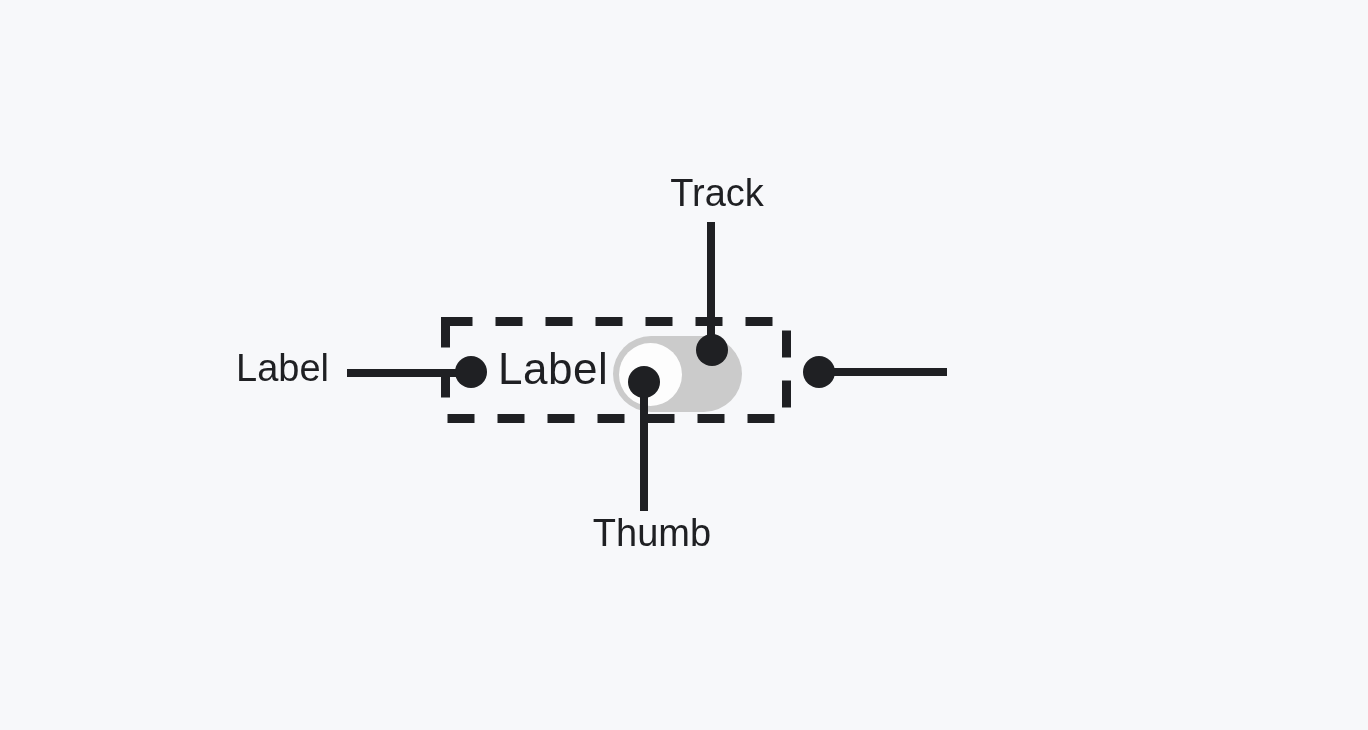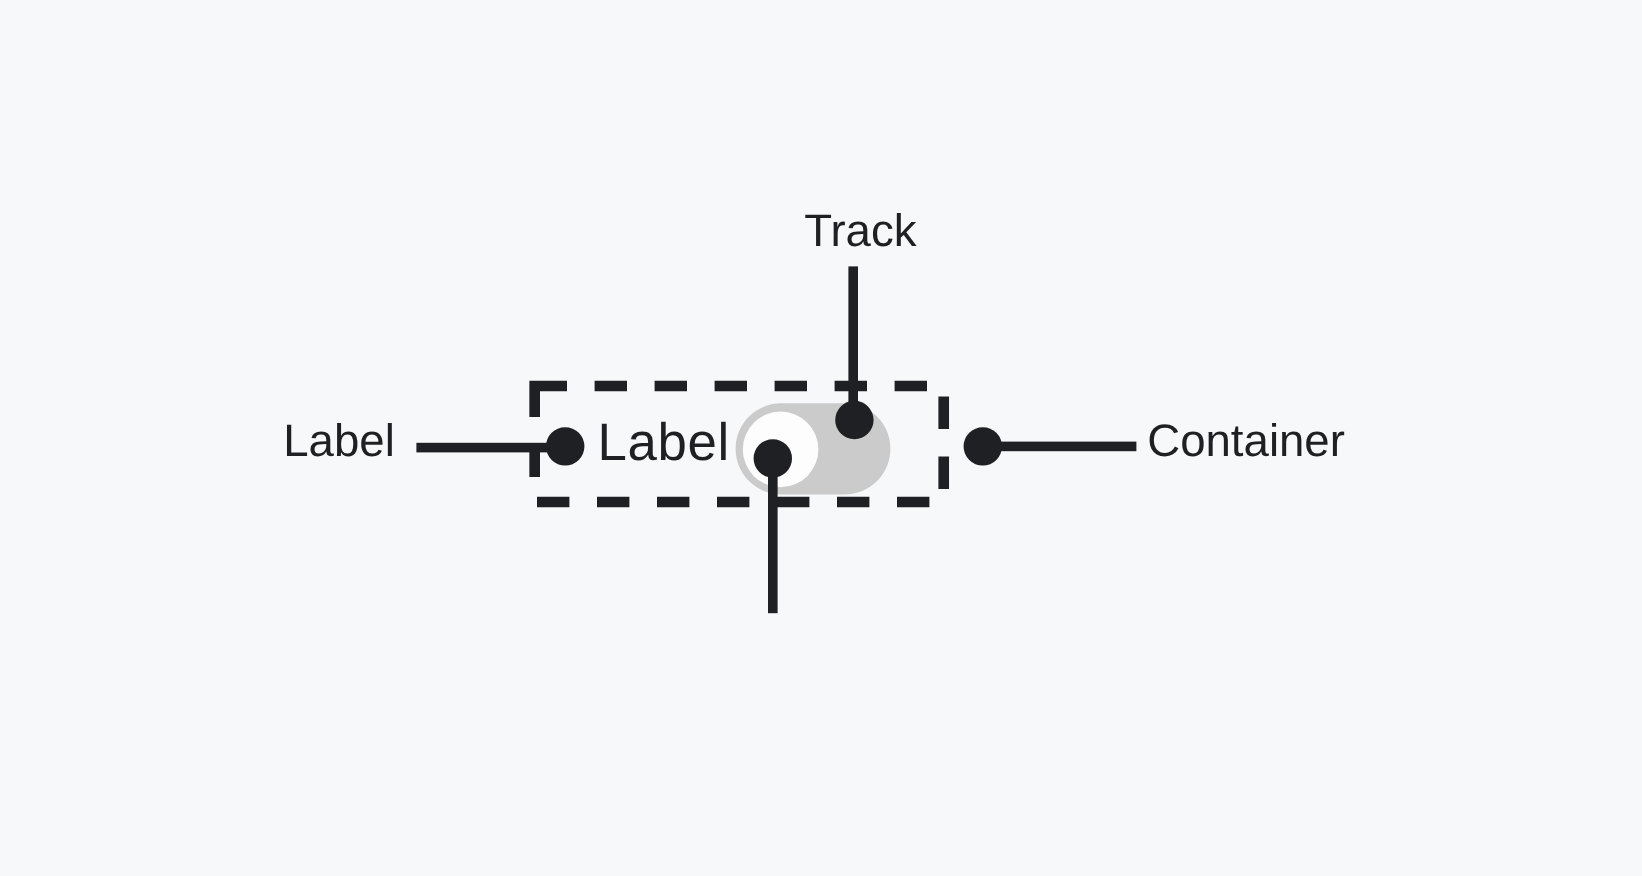--- a/index.html
+++ b/index.html
@@ -101,18 +101,18 @@
   <div class="cline h" style="left:347px; top:369px; width:115px;"></div>
   <div class="cdot" style="left:455px; top:356px;"></div>
   <div class="clabel" style="right:1039px; top:349px;">Label</div>
 
   <div class="cline v" style="left:707px; top:222px; height:125px;"></div>
   <div class="cdot" style="left:696px; top:334px;"></div>
   <div class="clabel center" style="left:705px; top:174px;margin-left:12px;">Track</div>
 
   <div class="cline v" style="left:640px; top:385px; height:126px;"></div>
   <div class="cdot" style="left:628px; top:366px;"></div>
+  <div class="clabel center" style="left:652px; top:514px;">Thumb</div>
 
   <div class="cline h" style="left:828px; top:368px; width:119px;"></div>
   <div class="cdot" style="left:803px; top:356px;"></div>
-  <div class="clabel" style="left:956px; top:349px;">Container</div>
 
 </div>
 
 </body></html>

